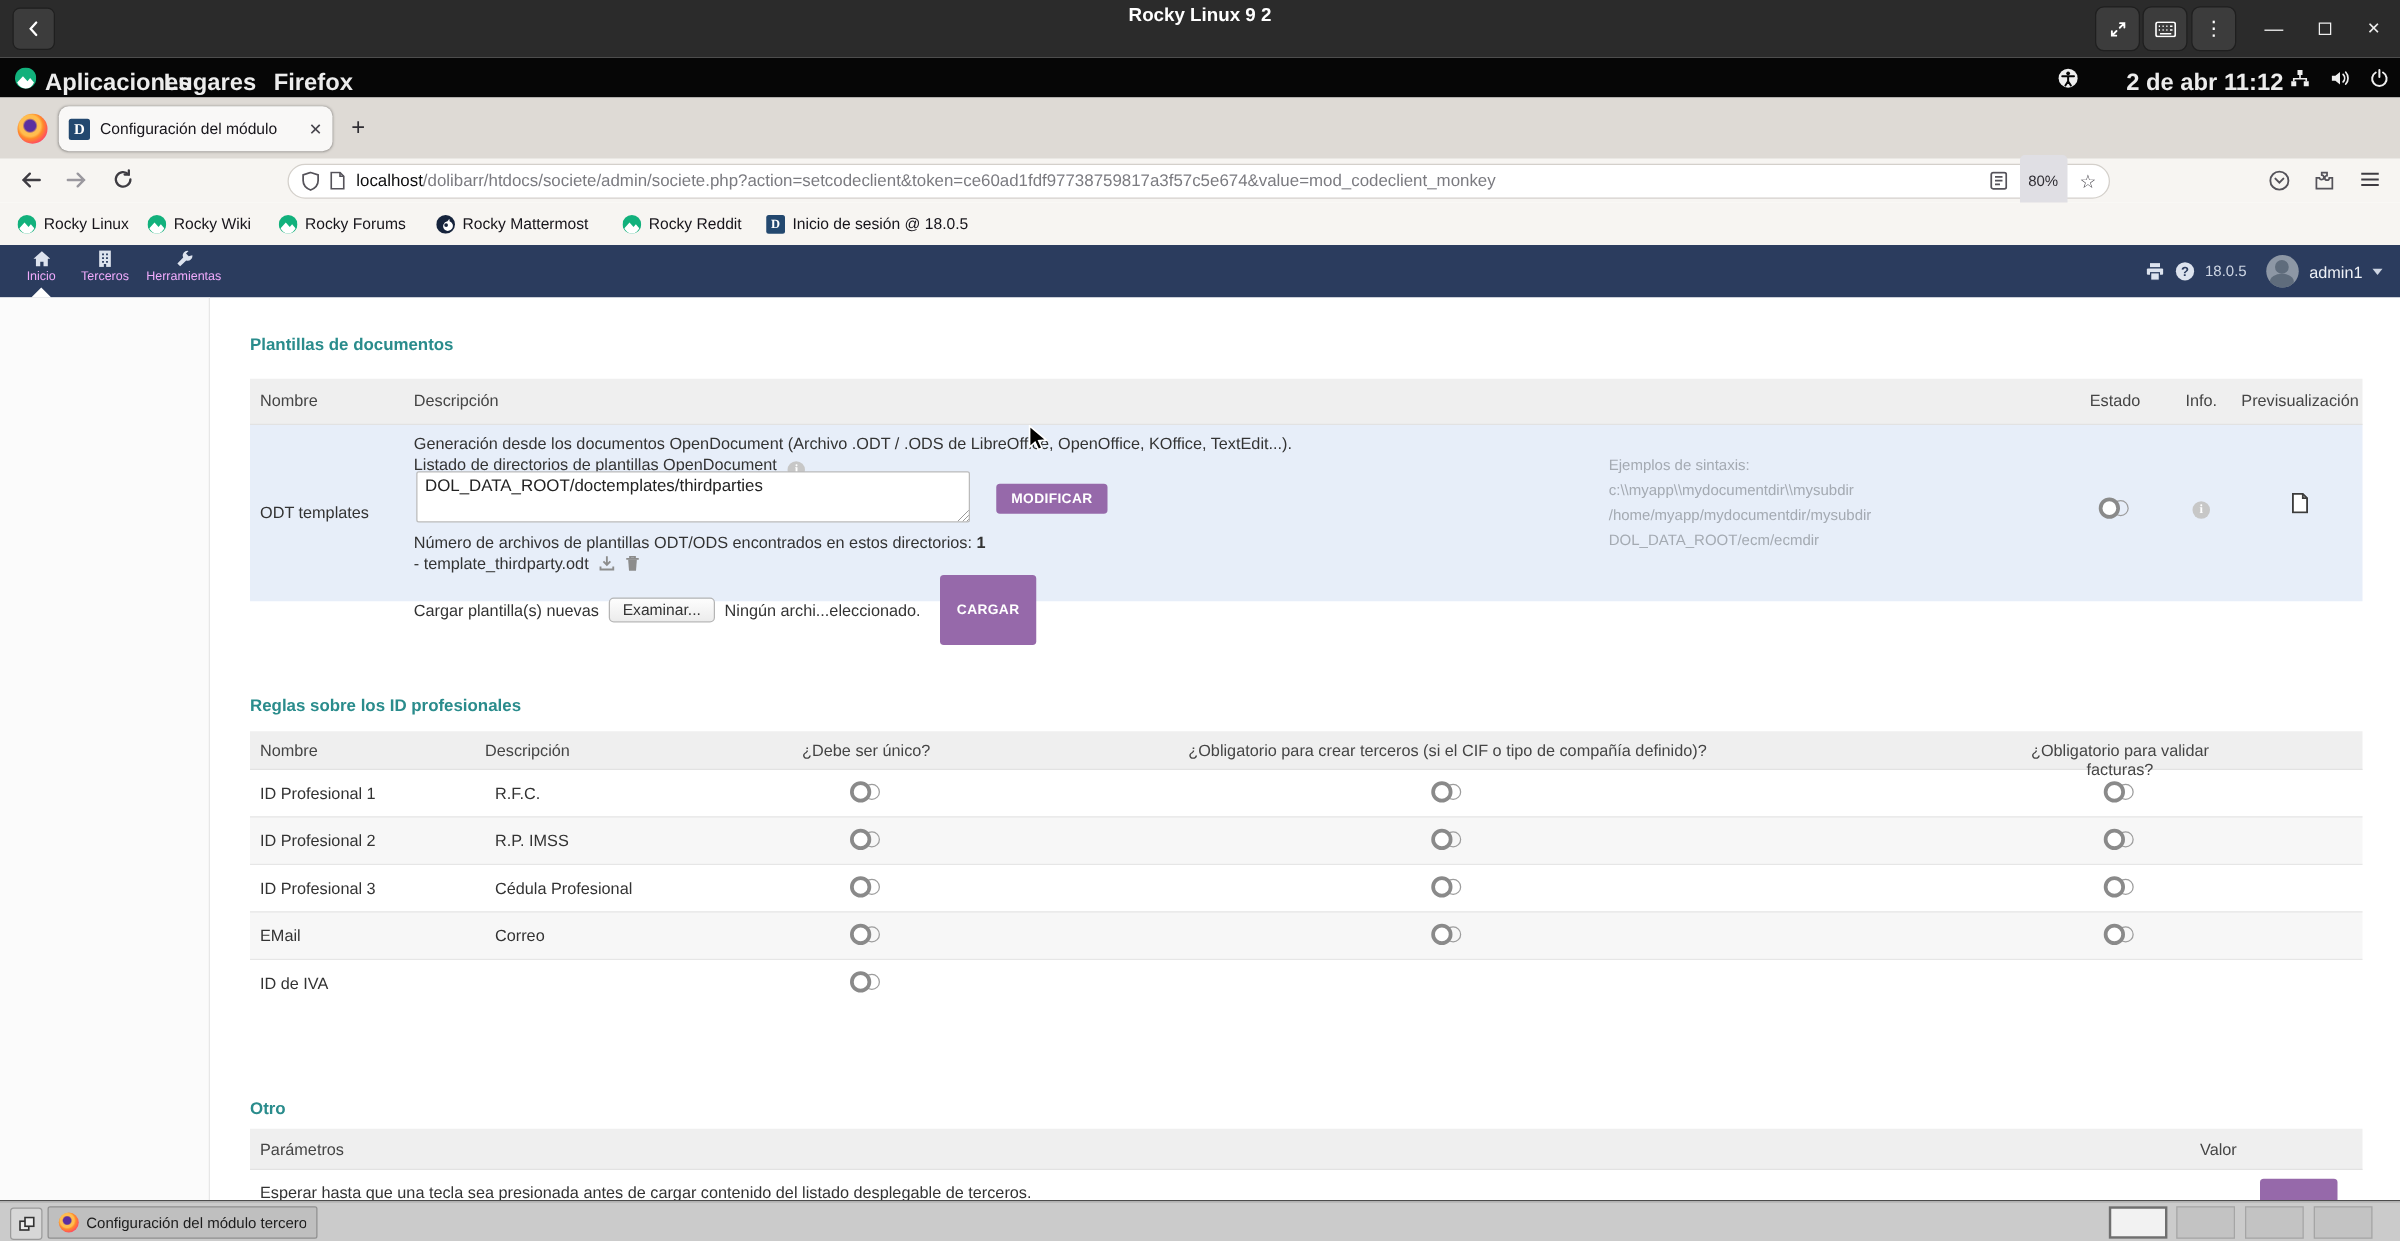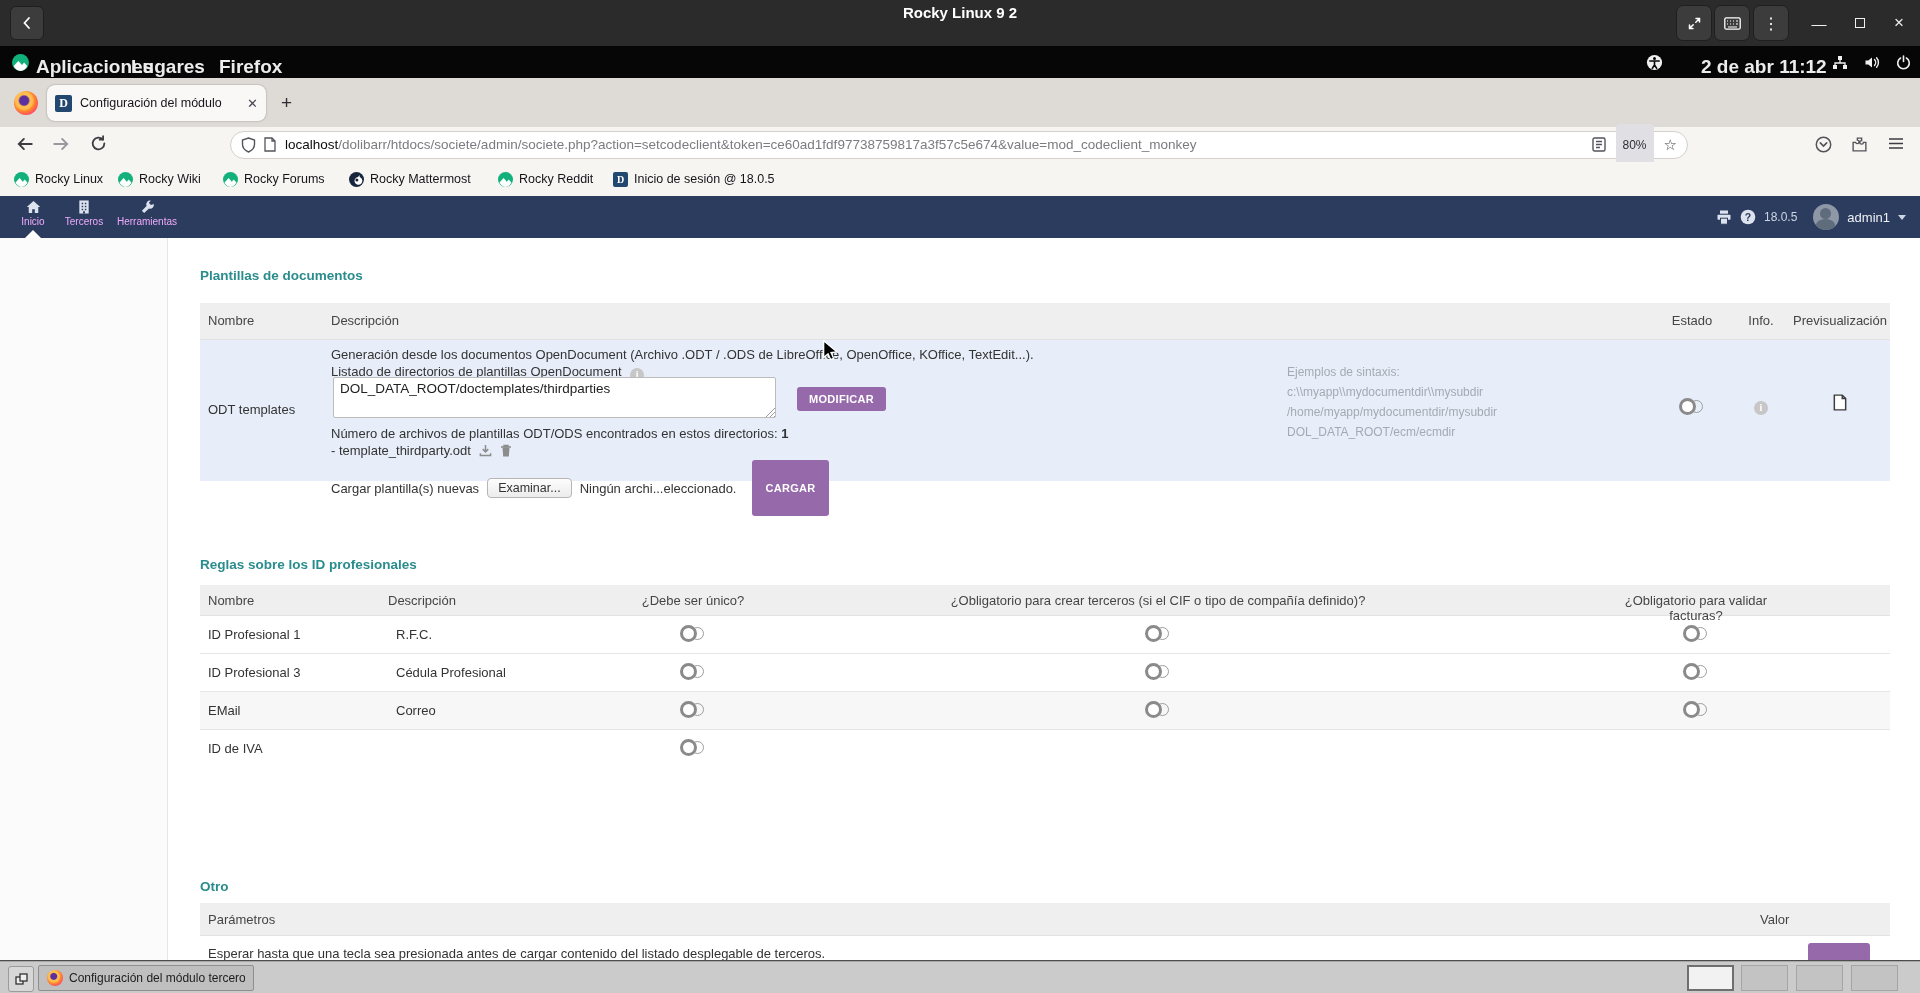--- a/index.html
+++ b/index.html
@@ -422,20 +422,27 @@
           <span class="th th-c" style="top:8px;left:1496px">¿Obligatorio para validar facturas?</span>
         </div>
 
         <div class="t2-row" style="border-top:none">
           <div>ID Profesional 1</div>
           <div>R.F.C.</div>
           <div class="cc"><span class="toggle"></span></div>
           <div class="cc"><span class="toggle"></span></div>
           <div class="cc"><span class="toggle"></span></div>
         </div>
+        <div class="t2-row t2-alt">
+          <div>ID Profesional 2</div>
+          <div>R.P. IMSS</div>
+          <div class="cc"><span class="toggle"></span></div>
+          <div class="cc"><span class="toggle"></span></div>
+          <div class="cc"><span class="toggle"></span></div>
+        </div>
         <div class="t2-row">
           <div>ID Profesional 3</div>
           <div>Cédula Profesional</div>
           <div class="cc"><span class="toggle"></span></div>
           <div class="cc"><span class="toggle"></span></div>
           <div class="cc"><span class="toggle"></span></div>
         </div>
         <div class="t2-row t2-alt">
           <div>EMail</div>
           <div>Correo</div>

